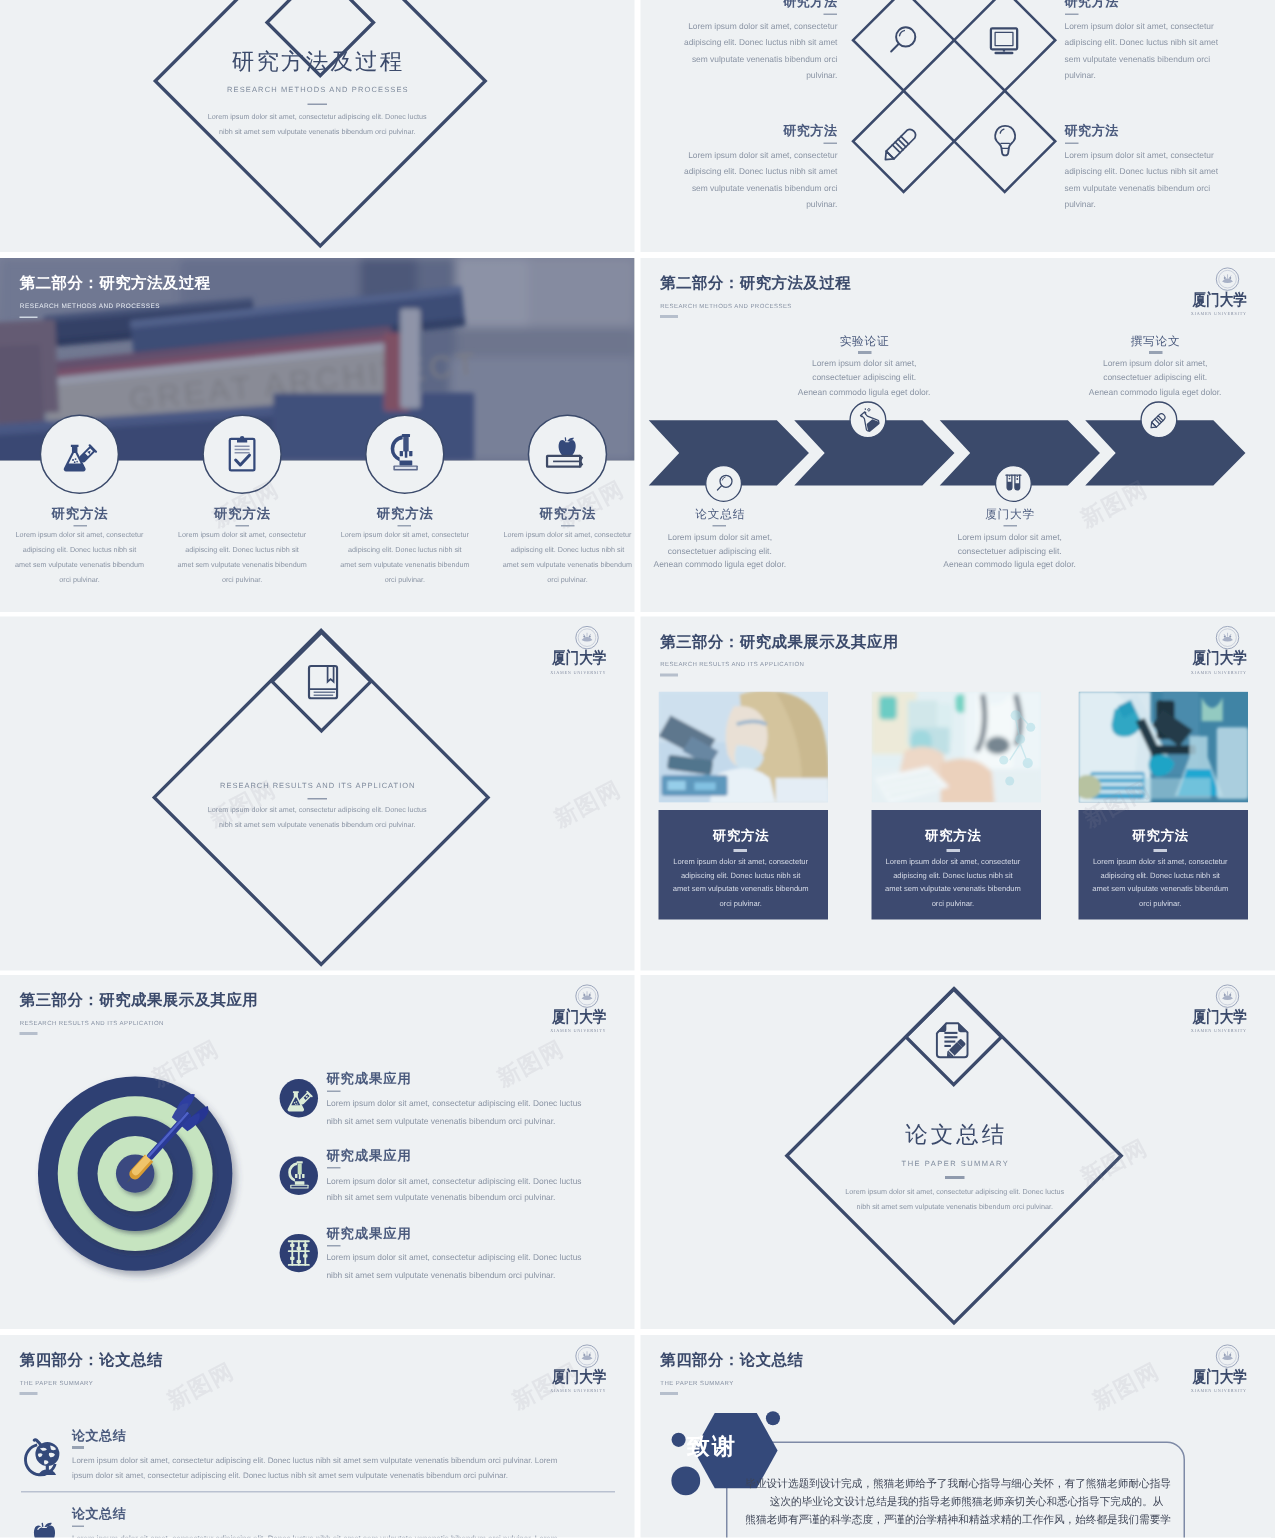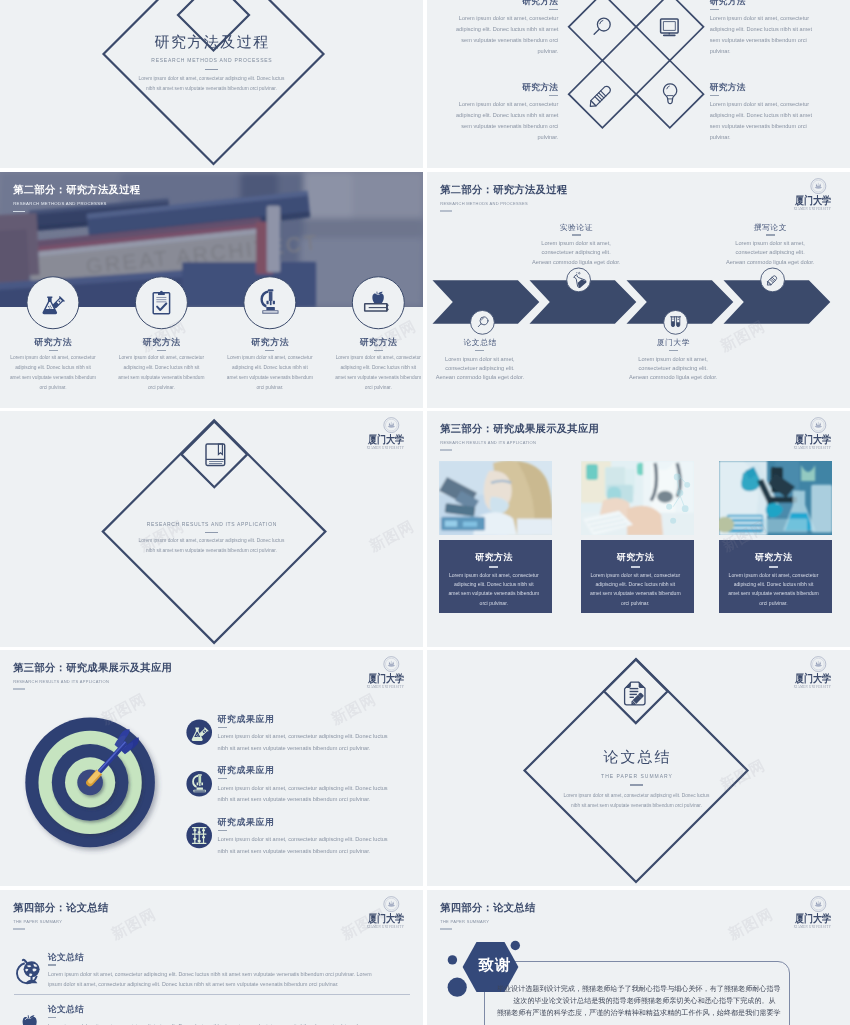--- a/index.html
+++ b/index.html
@@ -931,21 +931,21 @@
     </div>
 
     <div class="abs" style="left:56.6px;top:71px;width:306.4px;height:165px;
                 border:1px solid #7e8aa6;border-radius:12px;box-sizing:border-box"></div>
     <svg class="abs" style="left:0;top:0" width="423" height="236">
       <circle cx="25.4" cy="69.9" r="4.7" fill="#34497a"></circle>
       <circle cx="88.3" cy="55.5" r="4.7" fill="#34497a"></circle>
       <circle cx="30.2" cy="97.2" r="9.6" fill="#34497a"></circle>
       <path d="M49.5 52 h28.0 l13.9 25.05 l-13.9 25.05 h-28.0 l-13.9 -25.05 z" fill="#34497a"></path>
     </svg>
-    <div class="abs" style="left:50px;top:52px;width:55.8px;height:46px;display:flex;align-items:center;justify-content:flex-start">
+    <div class="abs" style="left:19px;top:52px;width:55.8px;height:46px;display:flex;align-items:center;justify-content:center">
       <div class="badge-label">致谢</div>
     </div>
 
     <div class="abs" style="left:69.9px;top:92.5px;width:290px">
       <div class="thanks-p">毕业设计选题到设计完成，熊猫老师给予了我耐心指导与细心关怀，有了熊猫老师耐心指导</div>
       <div class="thanks-p" style="text-indent:16.3px">这次的毕业论文设计总结是我的指导老师熊猫老师亲切关心和悉心指导下完成的。从</div>
       <div class="thanks-p">熊猫老师有严谨的科学态度，严谨的治学精神和精益求精的工作作风，始终都是我们需要学</div>
     </div>
 
     <div class="wm" style="left:300px;top:25px">新图网</div>

